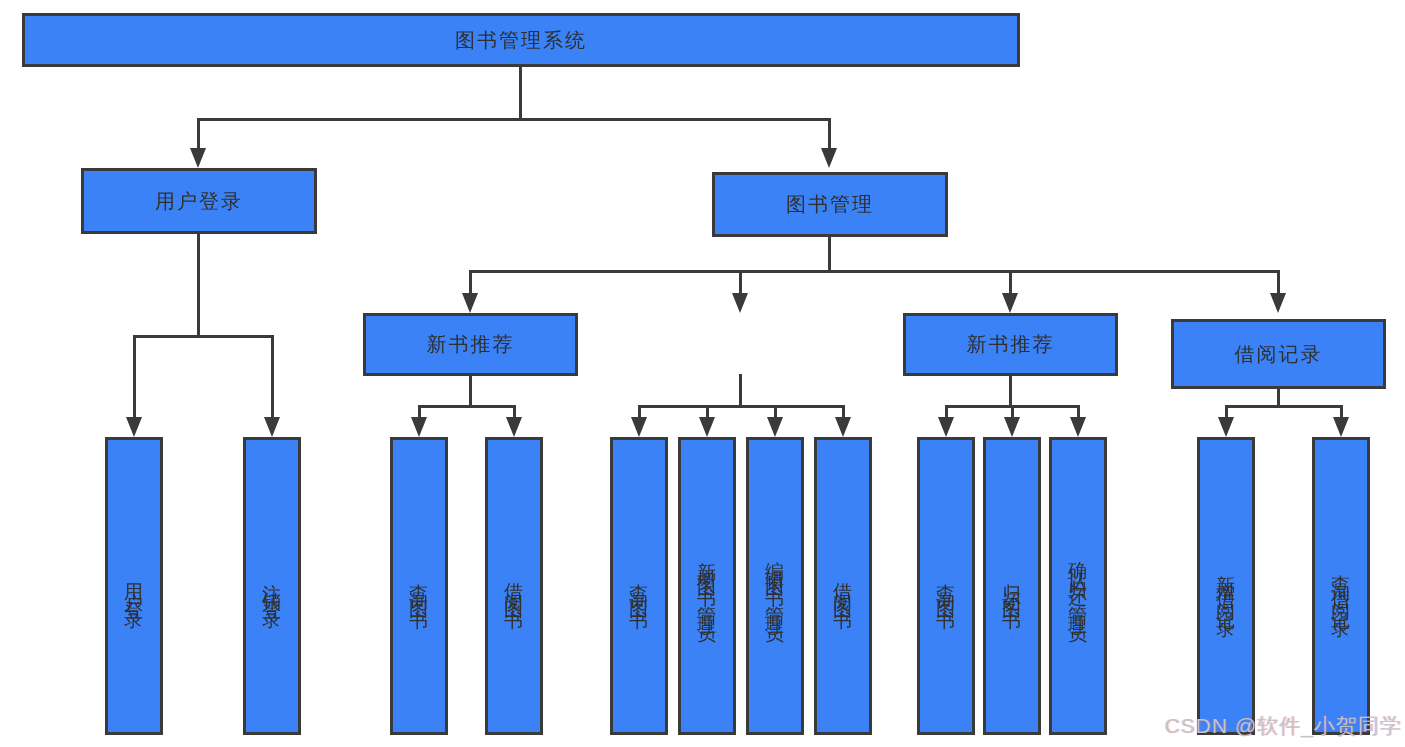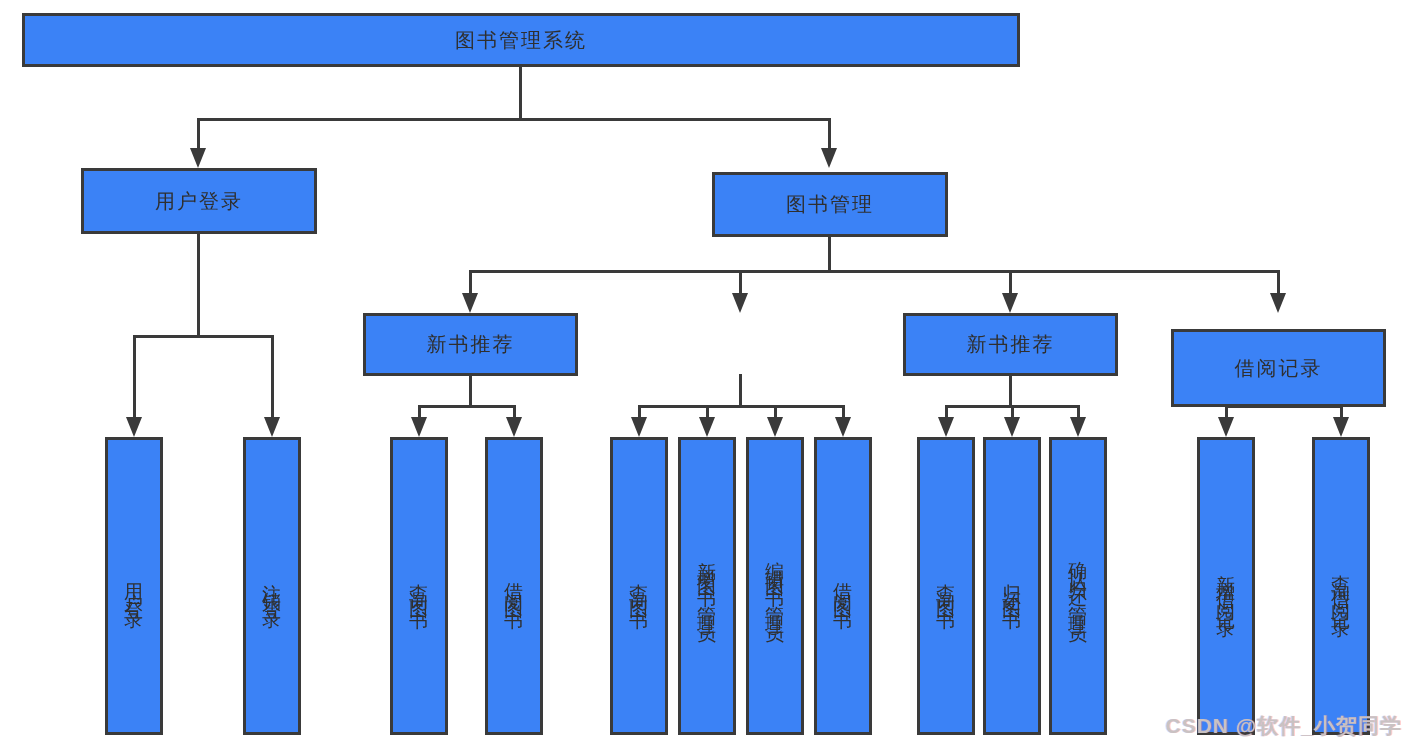--- a/index.html
+++ b/index.html
@@ -19,21 +19,21 @@
   }
   
   .n-root{left:22px;top:13px;width:998px;height:54px;}
   
   .n-user{left:81px;top:168px;width:236px;height:66px;}
   .n-mgmt{left:712px;top:172px;width:236px;height:65px;}
   
   .n-l3-1{left:363px;top:313px;width:215px;height:63px;}
   .n-l3-2{left:633px;top:313px;width:215px;height:63px;}
   .n-l3-3{left:903px;top:313px;width:215px;height:63px;}
-  .n-l3-4{left:1171px;top:329px;width:215px;height:78px;font-family:Liberation Serif, serif;}
+  .n-l3-4{left:1171px;top:319px;width:215px;height:70px;font-family:Liberation Serif, serif;}
   
   .leaf{top:437px;width:58px;height:298px;}
   .vtext{
     writing-mode:vertical-rl;text-orientation:mixed;
     font-size:19px;line-height:1;letter-spacing:9px;
     white-space:nowrap;color:var(--text,#2f2f2f);
   }
   .lf-a{left:105px}.lf-b{left:243px}
   .lf-c{left:390px}.lf-d{left:485px}
   .lf-e{left:610px}.lf-f{left:678px}.lf-g{left:746px}.lf-h{left:814px}
@@ -48,21 +48,20 @@
     border-left:8px solid transparent;border-right:8px solid transparent;
     border-top:20px solid var(--line,#3a3a3a);
   }
   
   .watermark{
     position:absolute;right:3px;top:712px;z-index:6;
     font-size:21px;letter-spacing:1px;
     color:var(--wm,#c9c2c2);
     text-shadow:1px 0 0 rgba(255,120,120,.35),-1px 0 0 rgba(120,150,255,.3);
     white-space:nowrap;
-    font-weight:bold;
   }
 </style>
 </head>
 <body>
 
 <div id="canvas">
 
   <div class="box n-root">图书管理系统</div>
 
   <div class="box n-user">用户登录</div>

